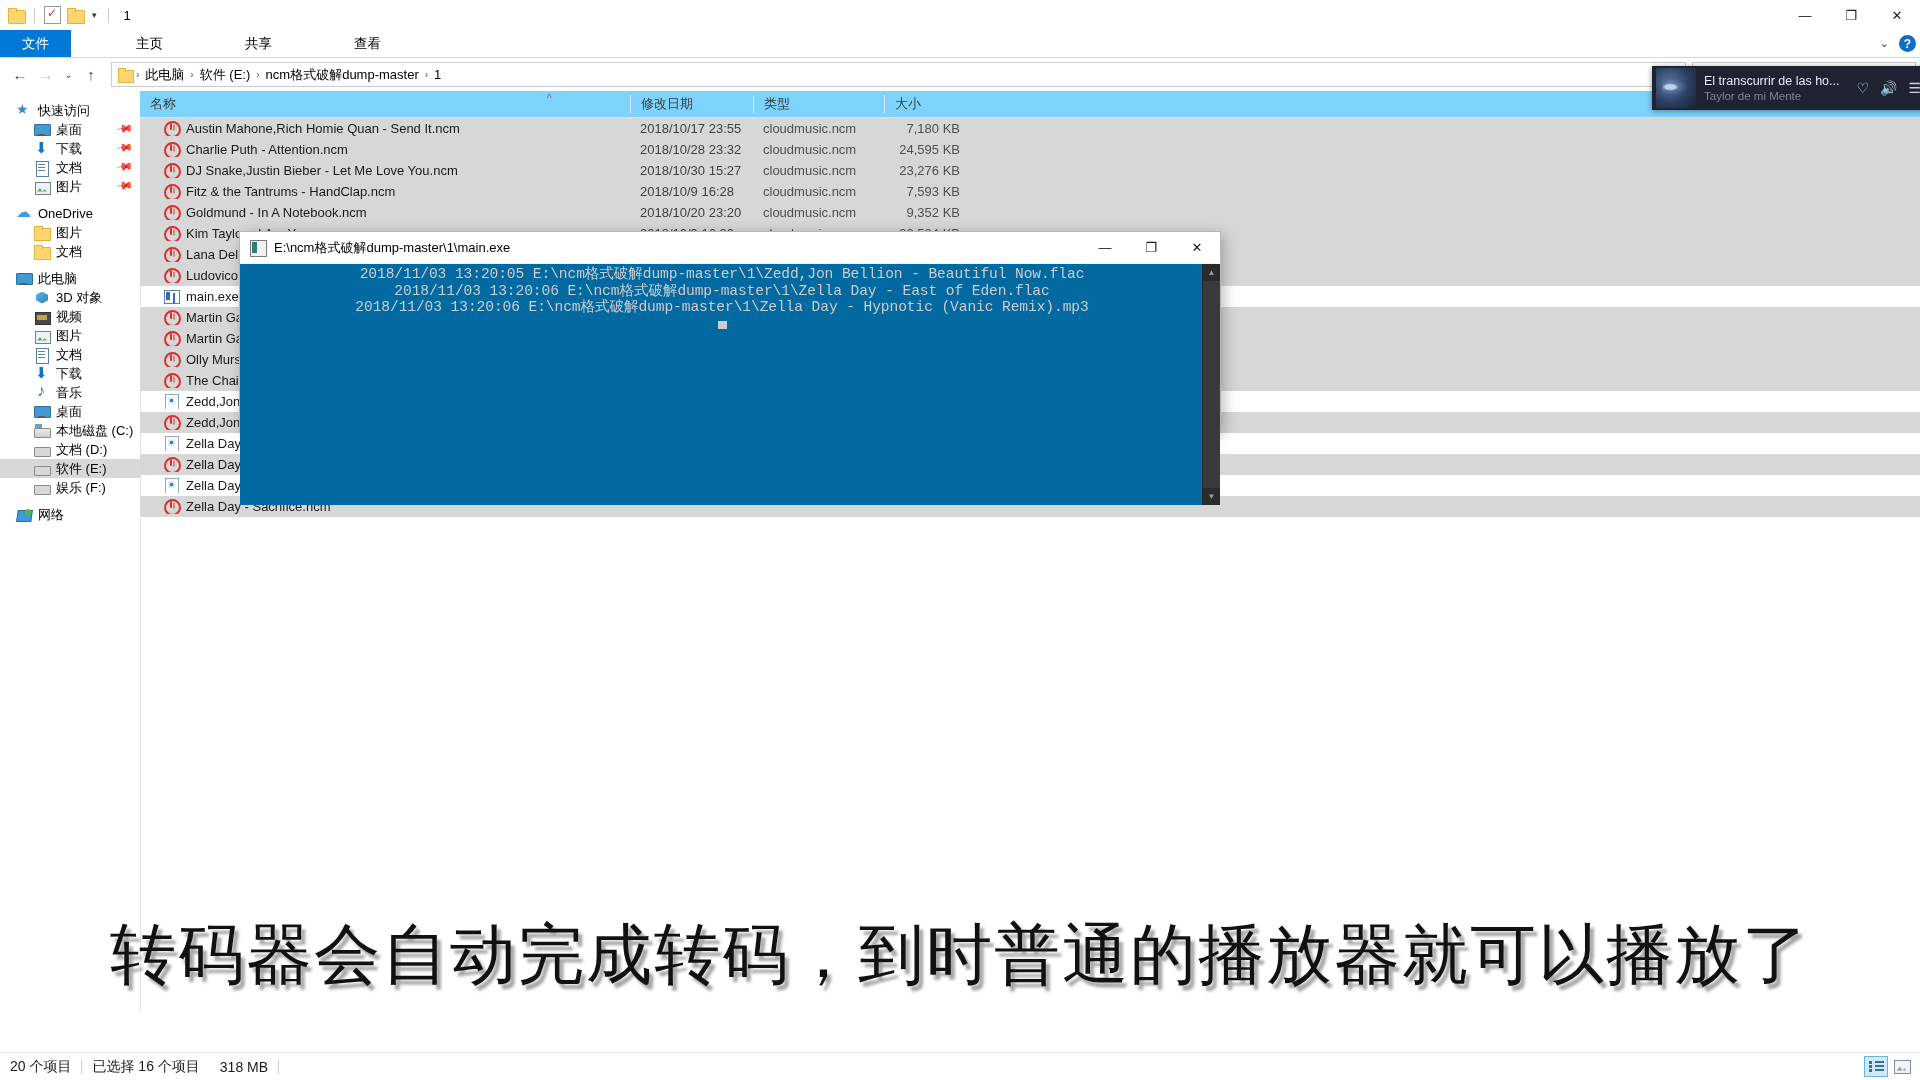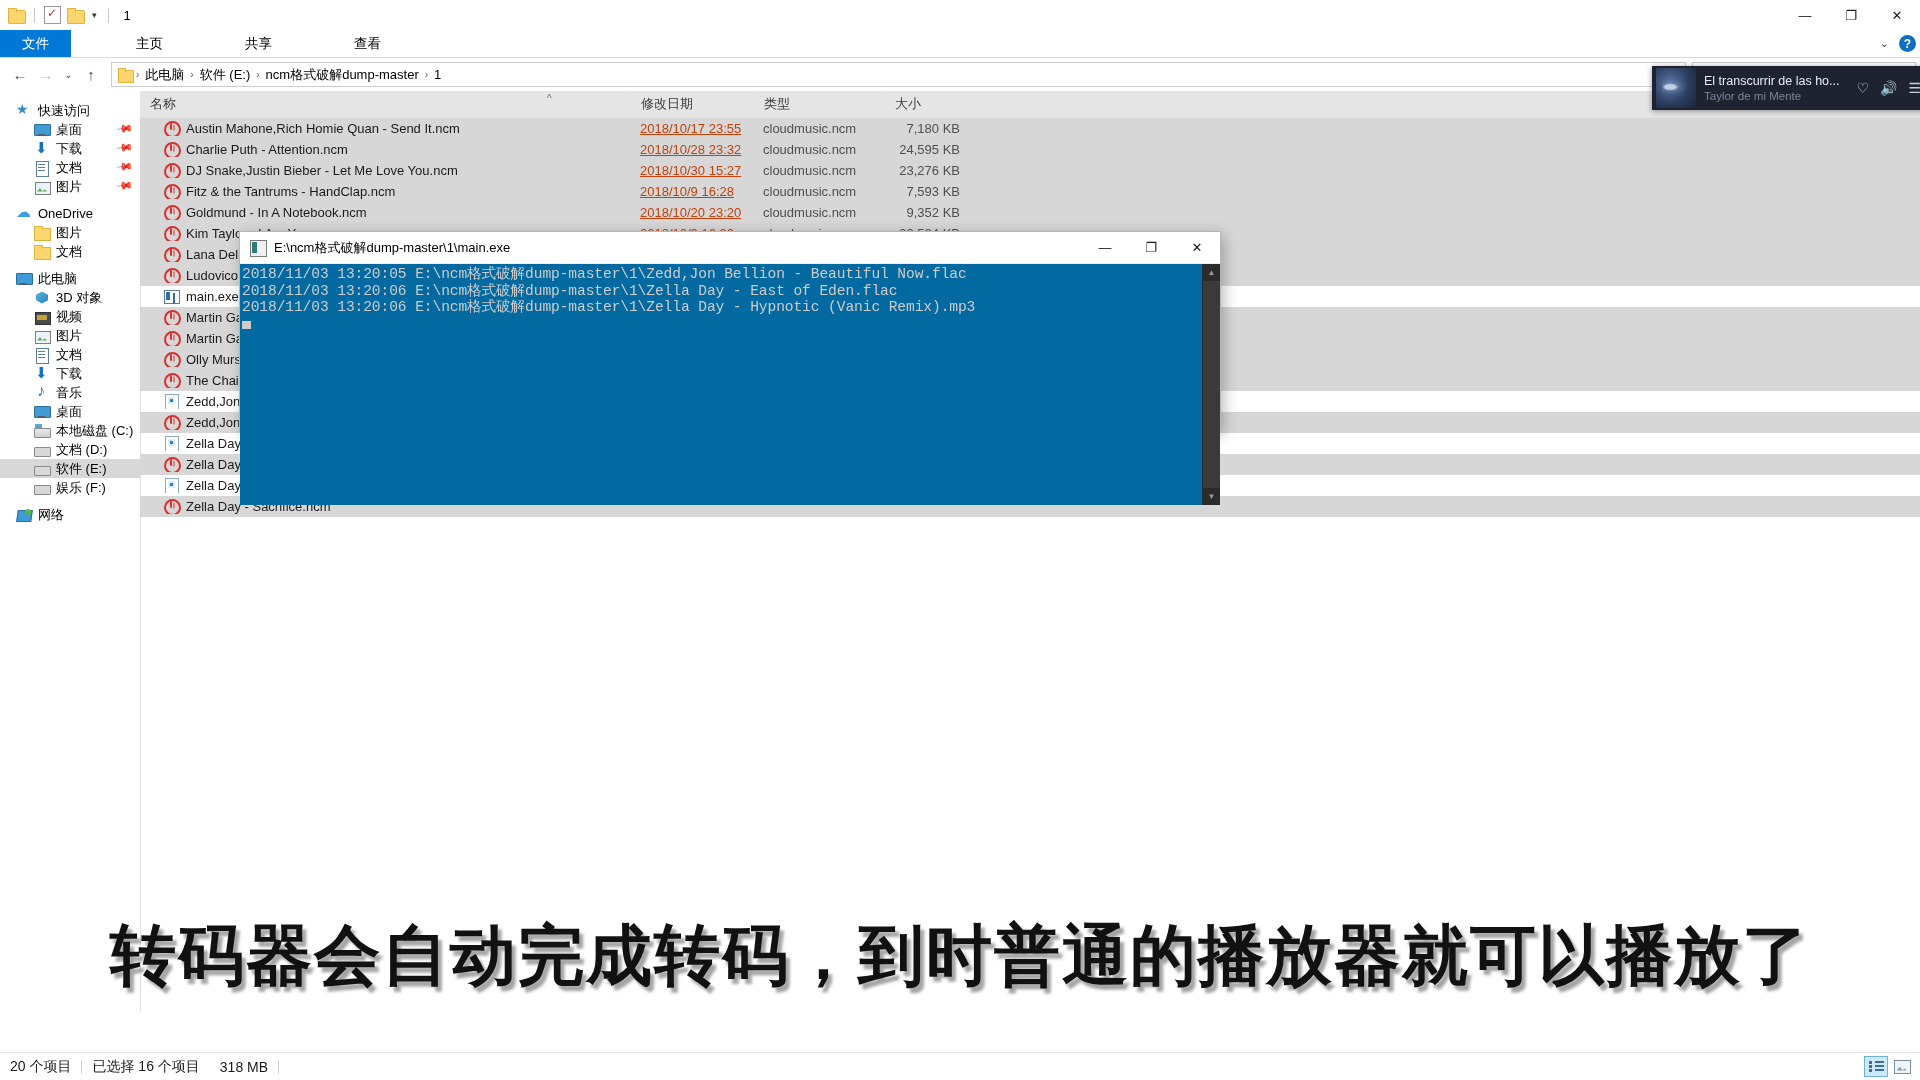--- a/index.html
+++ b/index.html
@@ -83,34 +83,34 @@
   .ic-drive:before{content:"";position:absolute;left:0;top:5px;width:15px;height:8px;background:#d8d8d8;border:1px solid #8a8a8a;border-radius:1px;}
   .ic-drive.sys:before{background:linear-gradient(#e9e9e9,#cfcfcf);}
   .ic-drive.sys:after{content:"";position:absolute;left:1px;top:1px;width:7px;height:4px;background:#5aa6d8;}
   .ic-net:before{content:"";position:absolute;left:1px;top:3px;width:13px;height:10px;background:#3f9ad6;border:1px solid #2b6f9e;transform:skewX(-8deg);}
   .ic-net:after{content:"";position:absolute;left:9px;top:2px;width:6px;height:6px;background:#53b94b;border-radius:50%;}
 
   .navsplit{position:absolute;left:140px;top:0;width:1px;height:921px;background:#e2e2e2;}
 
   
   .filepane{flex:1;position:relative;}
-  .colhdr{height:26px;display:flex;align-items:center;border-bottom:1px solid #e4e4e4;background:#e5e5e5;position:relative;}
+  .colhdr{height:26px;display:flex;align-items:center;border-bottom:1px solid #e4e4e4;background:#7dd3fc;position:relative;}
   .col{font-size:13px;color:#3b3b3b;padding-left:10px;border-left:1px solid #e4e4e4;height:18px;display:flex;align-items:center;box-sizing:border-box;}
   .col:first-child{border-left:none;}
   .col.c-name{width:490px;}
   .col.c-date{width:123px;}
   .col.c-type{width:131px;}
   .col.c-size{width:84px;}
   .sortmark{position:absolute;left:407px;top:2px;font-size:10px;color:#6b6b6b;}
 
   .rows{position:relative;}
   .frow{height:21px;display:flex;align-items:center;font-size:13px;color:#1a1a1a;}
   .frow.sel{background:#d7d7d7;}
   .fname{width:490px;display:flex;align-items:flex-start;gap:7px;padding-left:24px;box-sizing:border-box;white-space:nowrap;overflow:hidden;}
-  .fdate{width:123px;padding-left:10px;box-sizing:border-box;color:#c2410c;text-decoration:underline;}
+  .fdate{width:123px;padding-left:10px;box-sizing:border-box;color:#404040;}
   .ftype{width:131px;padding-left:10px;box-sizing:border-box;color:#4f4f4f;}
   .fsize{width:84px;padding-right:8px;box-sizing:border-box;text-align:right;color:#4f4f4f;}
 
   .ncm-ico{width:15px;height:15px;flex:none;position:relative;}
   .ncm-ico:before{content:"";position:absolute;left:0;top:0;width:13px;height:13px;border:2px solid #d7312f;border-radius:50%;}
   .ncm-ico:after{content:"";position:absolute;left:6px;top:2px;width:2px;height:7px;background:#d7312f;border-radius:1px;
                  box-shadow:3px 1px 0 -0.5px #d7312f;}
   .exe-ico{width:15px;height:15px;flex:none;position:relative;}
   .exe-ico:before{content:"";position:absolute;left:0;top:1px;width:14px;height:12px;background:#ffffff;border:1px solid #5c7fa5;}
   .exe-ico:after{content:"";position:absolute;left:2px;top:3px;width:4px;height:8px;background:#2f6fae;
@@ -132,21 +132,21 @@
   .vb-details:before{content:"";position:absolute;left:0;top:0;width:3px;height:3px;background:#3c6e93;
       box-shadow:0 4px 0 #3c6e93,0 8px 0 #3c6e93;}
   .vb-details:after{content:"";position:absolute;left:6px;top:0;width:9px;height:2px;background:#3c6e93;
       box-shadow:0 4px 0 #3c6e93,0 8px 0 #3c6e93;}
   .vb-big{width:15px;height:12px;background:#eef4f8;border:1px solid #7d8f9c;position:relative;}
   .vb-big:after{content:"";position:absolute;left:2px;top:5px;width:10px;height:5px;background:#8a9aa6;
       clip-path:polygon(0 100%,35% 25%,60% 100%,78% 55%,100% 100%);}
 
   
   #console{position:absolute;left:240px;top:232px;width:980px;height:200px;background:#fff;
-           box-shadow:0 0 0 1px #b7b7b7, 3px 3px 14px rgba(0,0,0,.30);}
+           box-shadow:0 0 0 1px #b7b7b7, 3px 3px 14px rgba(0,0,0,.30);text-align:center;}
   .con-title{height:31px;display:flex;align-items:center;background:#ffffff;border-bottom:1px solid #f0f0f0;position:relative;}
   .con-ico{width:16px;height:16px;margin:0 8px 0 10px;position:relative;flex:none;}
   .con-ico:before{content:"";position:absolute;left:0;top:0;width:15px;height:15px;background:#f1f1f1;border:1px solid #7b7b7b;}
   .con-ico:after{content:"";position:absolute;left:2px;top:2px;width:5px;height:11px;background:#2d7d7d;}
   .con-title-text{font-size:13px;color:#000;}
   .con-ctrls{position:absolute;right:0;top:0;display:flex;}
   .con-ctrls div{width:46px;height:31px;display:flex;align-items:center;justify-content:center;font-size:13px;color:#1b1b1b;}
   .con-body{position:relative;height:241px;background:#0369a1;display:flex;}
   .con-text{flex:1;padding:2px 0 0 2px;font-family:"Liberation Mono","DejaVu Sans Mono",monospace;
             font-size:14.6px;line-height:16.5px;color:#ccc;white-space:pre;letter-spacing:-.1px;}
@@ -168,21 +168,21 @@
   .pl-meta{flex:1;min-width:0;}
   .pl-title{font-size:12.5px;color:#e8ecf5;white-space:nowrap;overflow:hidden;text-overflow:ellipsis;}
   .pl-artist{font-size:11.5px;color:#7f8597;white-space:nowrap;overflow:hidden;text-overflow:ellipsis;margin-top:2px;}
   .pl-icons{display:flex;align-items:center;gap:11px;padding:0 4px;color:#c9cedb;font-size:14px;}
   .pl-win{width:22px;display:flex;flex-direction:column;align-items:center;justify-content:center;gap:8px;
           color:#9aa1b3;font-size:10px;padding-right:4px;}
 
   
   #subtitle{position:absolute;left:0;top:916px;width:1920px;text-align:center;
             font-family:"DejaVu Serif","Liberation Serif",serif;
-            font-size:66px;line-height:78px;font-weight:700;color:#111;
+            font-size:66px;line-height:78px;font-weight:400;color:#111;
             letter-spacing:2px;white-space:nowrap;
             text-shadow:4px 5px 3px rgba(90,90,90,.55);}
 </style>
 </head>
 <body>
 
 <div id="explorer">
 
   <div class="titlebar">
     <div class="qat">

